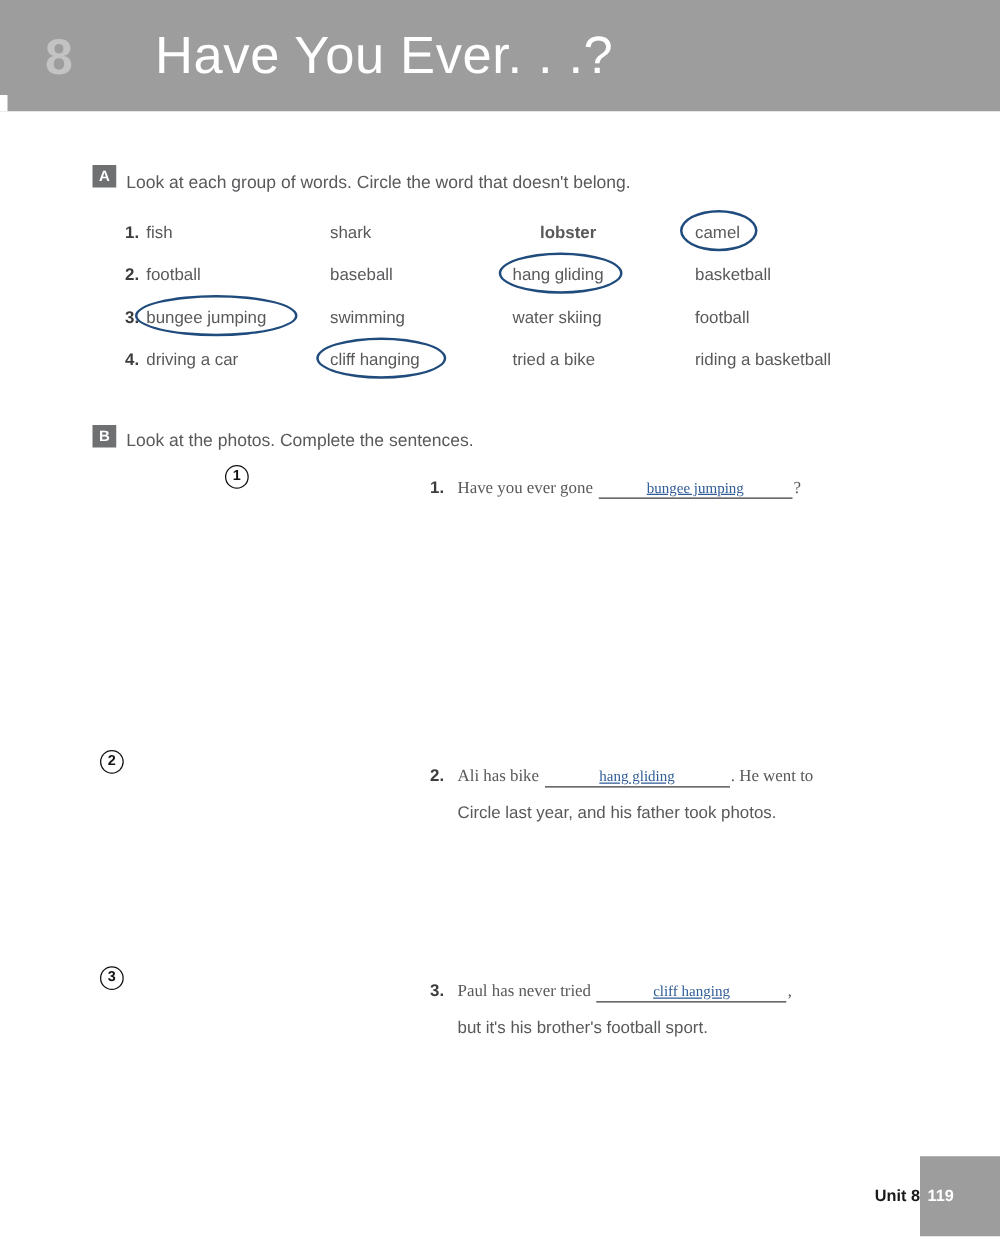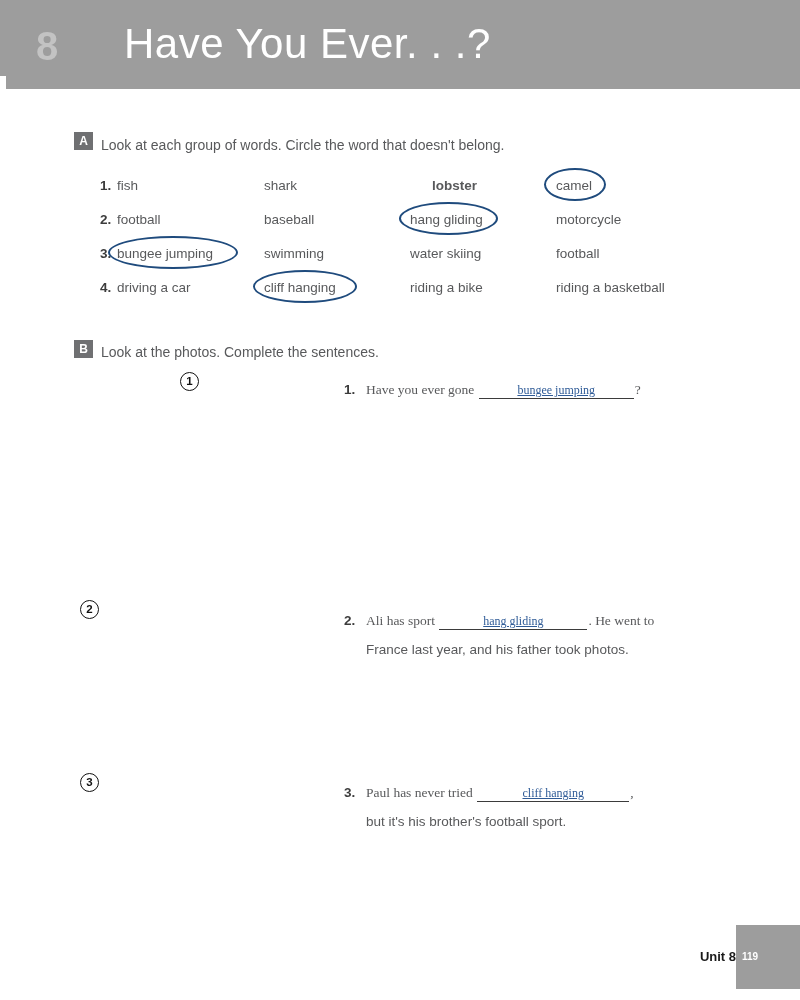--- a/index.html
+++ b/index.html
@@ -183,21 +183,21 @@
     width: 64px;
     height: 64px;
     background: #9d9d9d;
   }
   .footer-page-num {
     position: absolute;
     left: 736px;
     top: 948px;
     width: 50px;
     text-align: left;
-    font-size: 10px;
+    font-size: 13px;
     font-weight: bold;
     color: #ffffff;
     line-height: 18px;
     padding-left: 6px;
     box-sizing: border-box;
   }
 </style>
 </head>
 <body>
 
@@ -216,58 +216,58 @@
   <span class="word" style="left:432px;font-weight:bold;">lobster</span>
   <span class="word" style="left:556px;">camel</span>
   <span class="circle-mark" style="left:544px; top:-8px; width:62px; height:33px;"></span>
 </div>
 
 <div class="word-row" style="top:210px;">
   <span class="row-num" style="left:100px;">2.</span>
   <span class="word" style="left:117px;">football</span>
   <span class="word" style="left:264px;">baseball</span>
   <span class="word" style="left:410px;">hang gliding</span>
-  <span class="word" style="left:556px;">motorcycle</span>
+  <span class="word" style="left:556px;">basketball</span>
   <span class="circle-mark" style="left:399px; top:-8px; width:99px; height:33px;"></span>
 </div>
 
 <div class="word-row" style="top:244px;">
   <span class="row-num" style="left:100px;">3.</span>
   <span class="word" style="left:117px;">bungee jumping</span>
   <span class="word" style="left:264px;">swimming</span>
   <span class="word" style="left:410px;">water skiing</span>
   <span class="word" style="left:556px;">football</span>
   <span class="circle-mark" style="left:108px; top:-8px; width:130px; height:33px;"></span>
 </div>
 
 <div class="word-row" style="top:278px;">
   <span class="row-num" style="left:100px;">4.</span>
   <span class="word" style="left:117px;">driving a car</span>
   <span class="word" style="left:264px;">cliff hanging</span>
-  <span class="word" style="left:410px;">riding a bike</span>
+  <span class="word" style="left:410px;">tried a bike</span>
   <span class="word" style="left:556px;">riding a basketball</span>
   <span class="circle-mark" style="left:253px; top:-8px; width:104px; height:33px;"></span>
 </div>
 
 <div class="sec-badge" style="left:74px; top:340px;">B</div>
 <div class="sec-instr" style="left:101px; top:343px;">Look at the photos. Complete the sentences.</div>
 
 <div class="photo-num" style="left:180px; top:372px;">1</div>
 <div class="photo-num" style="left:80px; top:600px;">2</div>
 <div class="photo-num" style="left:80px; top:773px;">3</div>
 
 <div class="q-block" style="top:380px;">
   <span class="q-num">1.</span>
   <span class="q-line" style="top:0;"><span>Have you ever gone</span> <span class="blank" style="width:155px;">bungee jumping</span><span>?</span></span>
 </div>
 
 <div class="q-block" style="top:611px;">
   <span class="q-num">2.</span>
-  <span class="q-line" style="top:0;"><span>Ali has sport</span> <span class="blank" style="width:148px;">hang gliding</span><span>. He went to</span></span>
-  <span class="q-line-2" style="top:29px;">France last year, and his father took photos.</span>
+  <span class="q-line" style="top:0;"><span>Ali has bike</span> <span class="blank" style="width:148px;">hang gliding</span><span>. He went to</span></span>
+  <span class="q-line-2" style="top:29px;">Circle last year, and his father took photos.</span>
 </div>
 
 <div class="q-block" style="top:783px;">
   <span class="q-num">3.</span>
   <span class="q-line" style="top:0;"><span>Paul has never tried</span> <span class="blank" style="width:152px;">cliff hanging</span><span>,</span></span>
   <span class="q-line-2" style="top:29px;">but it's his brother's football sport.</span>
 </div>
 
 <div class="footer-page-box"></div>
 <div class="footer-unit">Unit 8</div>

